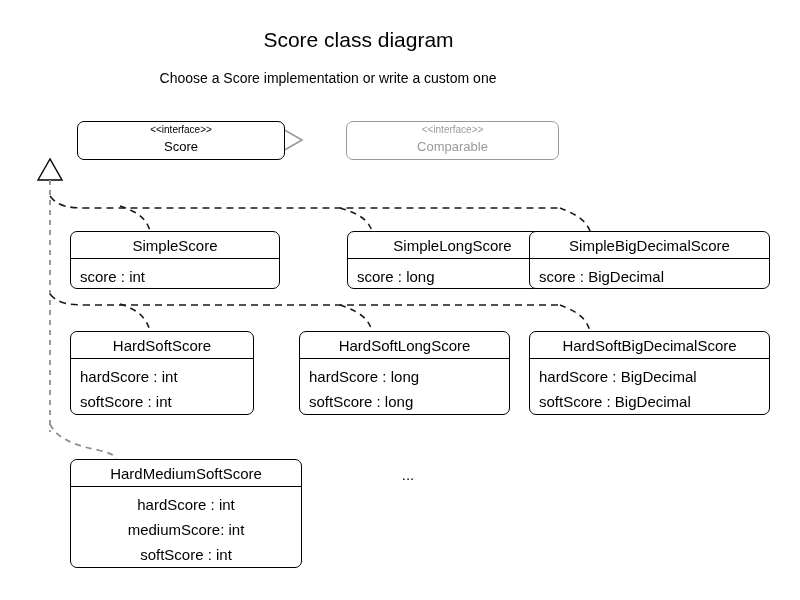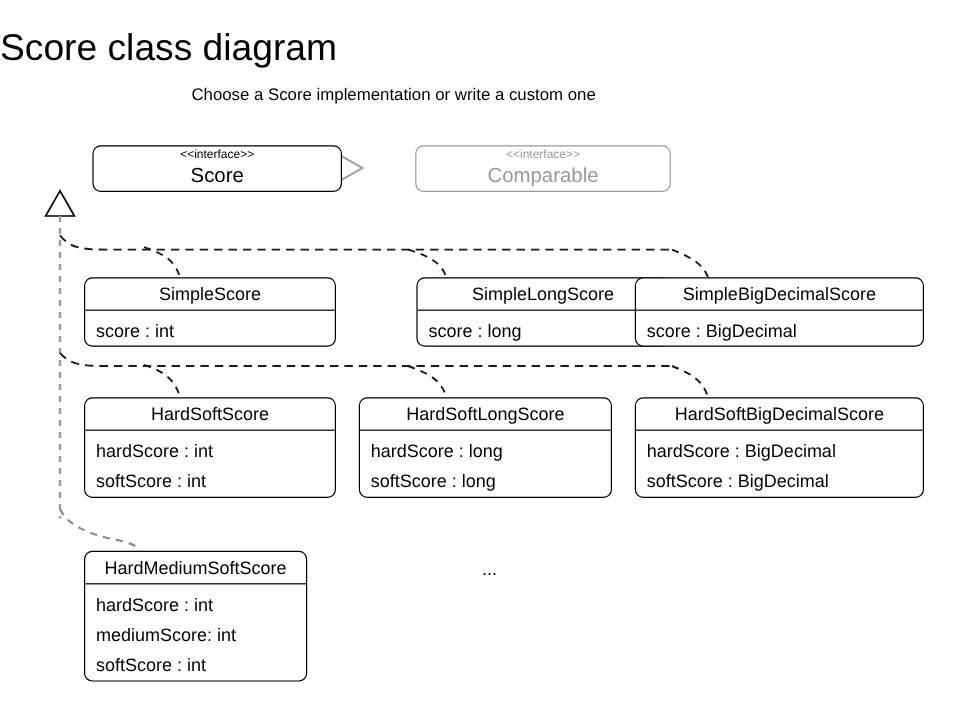--- a/index.html
+++ b/index.html
@@ -19,21 +19,22 @@
     width: 800px;
     height: 600px;
   }
 
   
   .page-title {
     position: absolute;
     left: 0;
     top: 20px;
     width: 717px;
-    font-size: 31px;
+    text-align: center;
+    font-size: 21px;
     font-weight: normal;
     line-height: 40px;
     color: #000;
   }
   .page-subtitle {
     position: absolute;
     left: 0;
     top: 68px;
     width: 656px;
     text-align: center;
@@ -73,21 +74,21 @@
     border-color: #9a9a9a;
     color: #9a9a9a;
   }
   .stereotype {
     font-size: 10px;
     line-height: 12px;
     text-align: center;
     white-space: nowrap;
   }
   .iface-name {
-    font-size: 17px;
+    font-size: 13px;
     line-height: 21px;
     text-align: center;
     white-space: nowrap;
   }
 
   .class-name {
     box-sizing: border-box;
     height: 27px;
     display: flex;
     align-items: center;
@@ -183,21 +184,21 @@
     </div>
   </div>
 
   <div class="uml-box" style="left:529px; top:231px; width:241px; height:58px;">
     <div class="class-name">SimpleBigDecimalScore</div>
     <div class="class-attrs">
       <div class="attr">score : BigDecimal</div>
     </div>
   </div>
 
-  <div class="uml-box" style="left:70px; top:331px; width:210px; height:84px;">
+  <div class="uml-box" style="left:70px; top:331px; width:184px; height:84px;">
     <div class="class-name">HardSoftScore</div>
     <div class="class-attrs">
       <div class="attr">hardScore : int</div>
       <div class="attr">softScore : int</div>
     </div>
   </div>
 
   <div class="uml-box" style="left:299px; top:331px; width:211px; height:84px;">
     <div class="class-name">HardSoftLongScore</div>
     <div class="class-attrs">
@@ -207,21 +208,21 @@
   </div>
 
   <div class="uml-box" style="left:529px; top:331px; width:241px; height:84px;">
     <div class="class-name">HardSoftBigDecimalScore</div>
     <div class="class-attrs">
       <div class="attr">hardScore : BigDecimal</div>
       <div class="attr">softScore : BigDecimal</div>
     </div>
   </div>
 
-  <div class="uml-box" style="left:70px; top:459px; width:186px; height:109px;">
+  <div class="uml-box" style="left:70px; top:459px; width:232px; height:109px;text-align:center;">
     <div class="class-name">HardMediumSoftScore</div>
     <div class="class-attrs">
       <div class="attr">hardScore : int</div>
       <div class="attr">mediumScore: int</div>
       <div class="attr">softScore : int</div>
     </div>
   </div>
 
   <div class="ellipsis-note" style="left:390px; top:466px; width:36px;">...</div>
 

